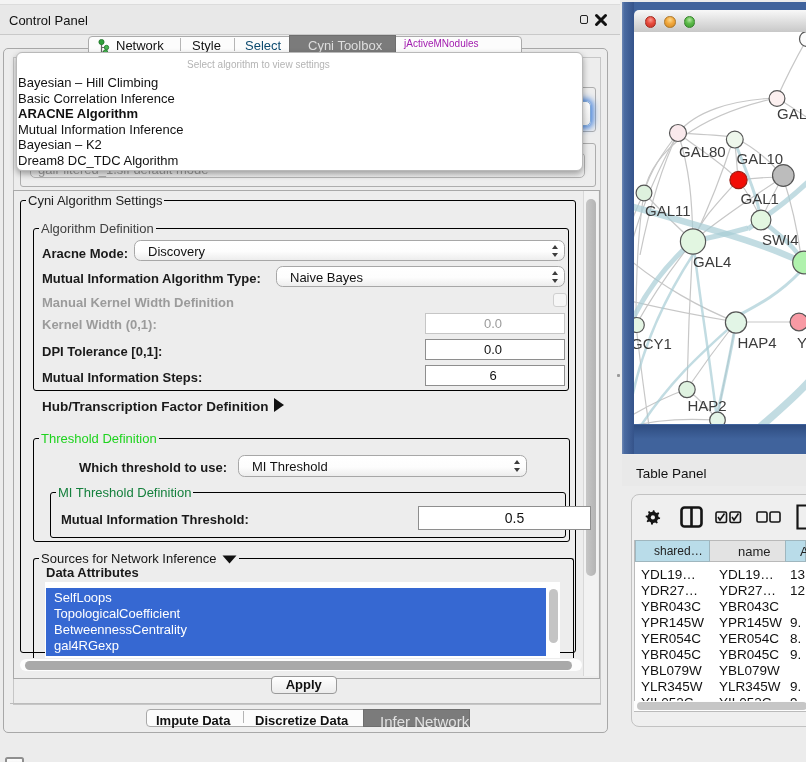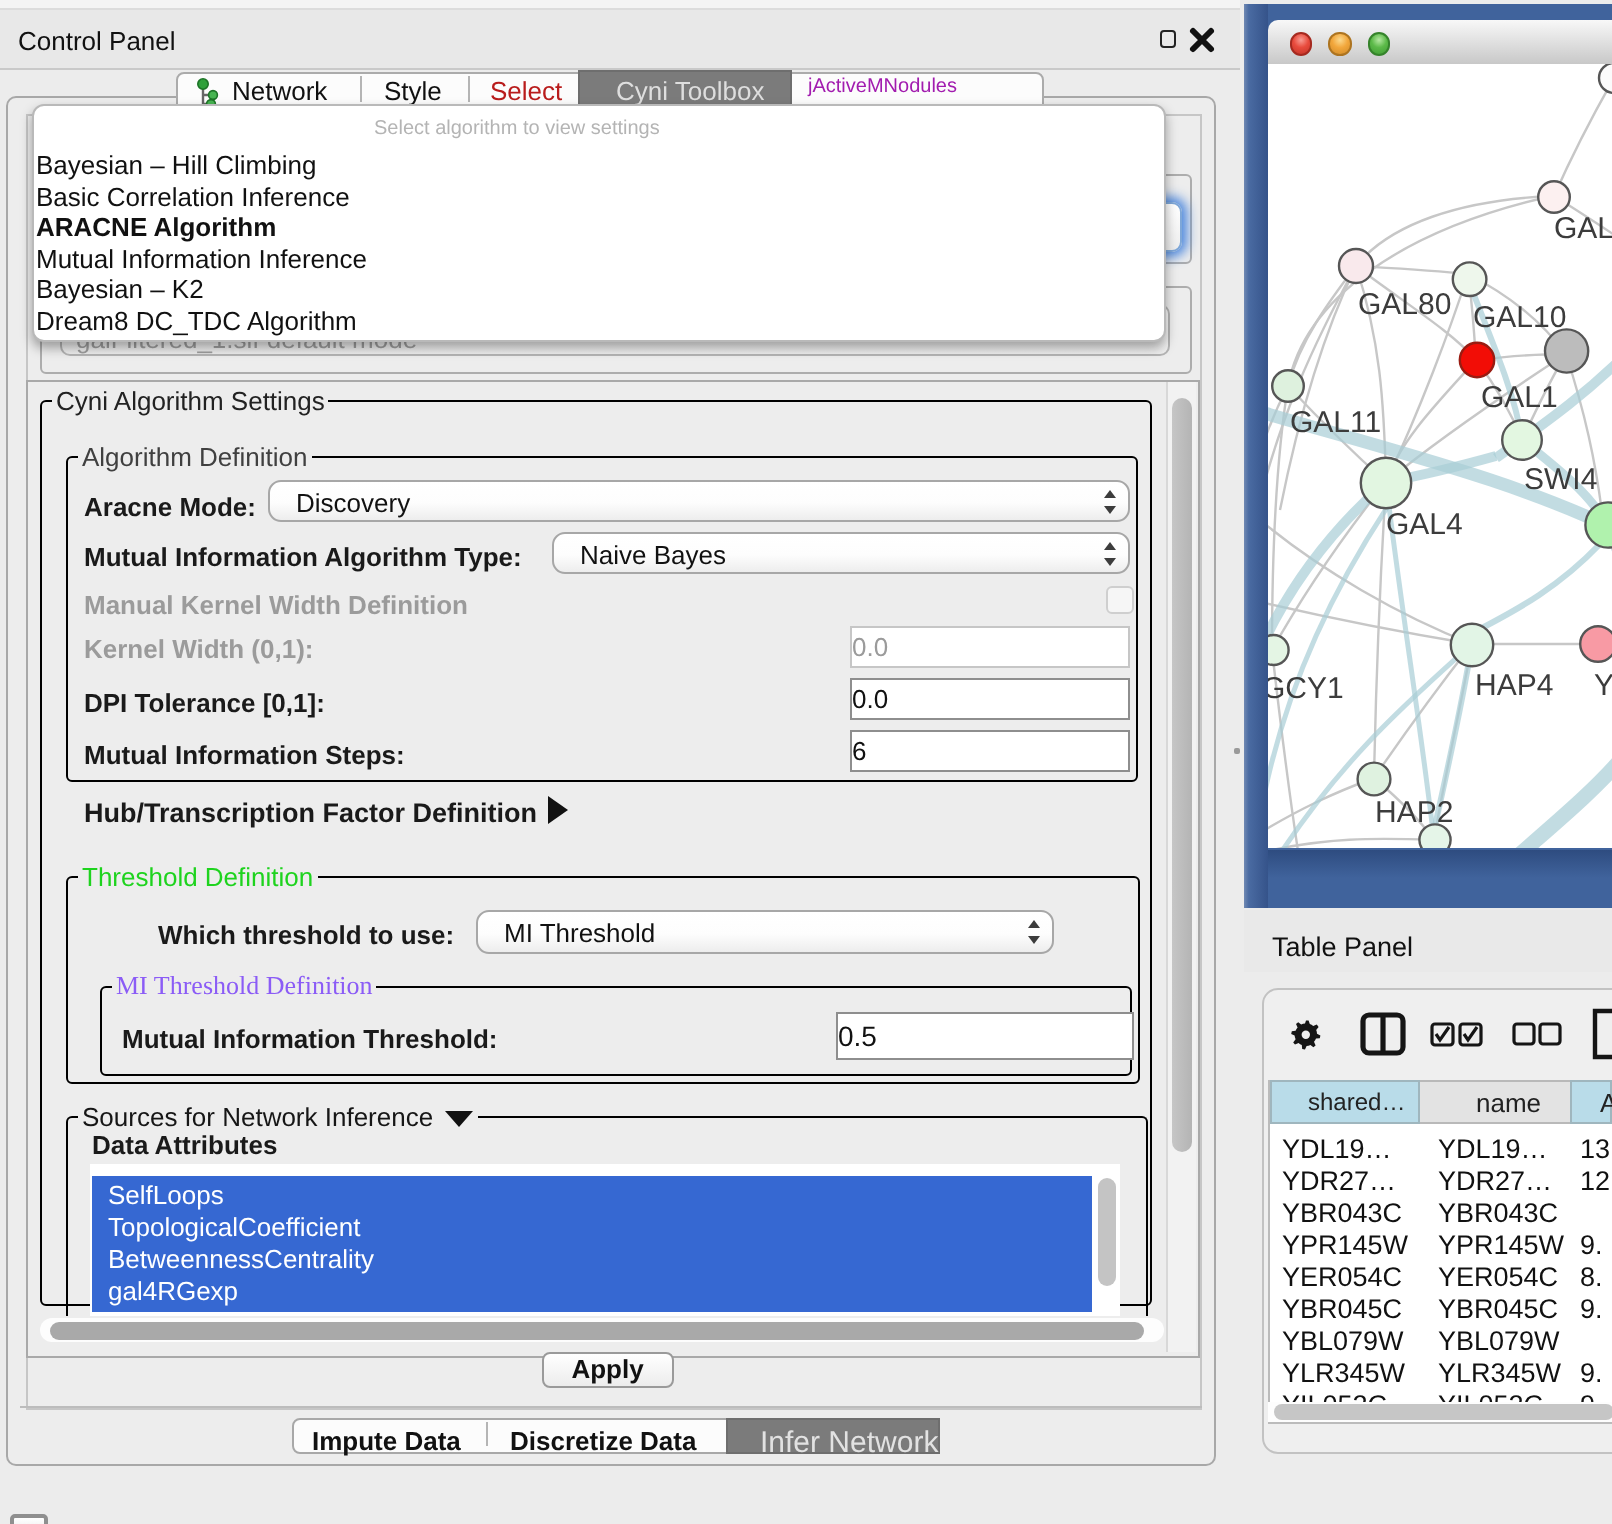--- a/index.html
+++ b/index.html
@@ -6,21 +6,21 @@
 body{width:806px;height:762px;background:#ececec;font-family:"Liberation Sans",sans-serif;position:relative;overflow:hidden;}
 .abs{position:absolute;}
 .b{font-weight:bold;}
 .lbl{font-size:13px;font-weight:bold;color:#1a1a1a;white-space:nowrap;}
 .dis{color:#9b9b9b;}
 .combo{position:absolute;background:linear-gradient(#ffffff,#fdfdfd 55%,#ededed);border:1px solid #a7a7a7;border-radius:6.5px;font-size:13px;color:#111;}
 .combo .tx{position:absolute;left:13px;top:2.5px;}
 .arr{position:absolute;right:6.5px;top:4px;width:6px;height:11.5px;}
 .arr:before{content:"";position:absolute;left:0;top:0;border-left:3px solid transparent;border-right:3px solid transparent;border-bottom:4.5px solid #3c3c3c;}
 .arr:after{content:"";position:absolute;left:0;bottom:0;border-left:3px solid transparent;border-right:3px solid transparent;border-top:4.5px solid #3c3c3c;}
-.inp{position:absolute;background:#fff;border:1px solid #8e8e8e;font-size:13px;color:#111;text-align:left;padding:0 4px 0 0;}
+.inp{position:absolute;background:#fff;border:1px solid #8e8e8e;font-size:13px;color:#111;text-align:center;padding:0 4px 0 0;}
 fieldset{position:absolute;margin:0;padding:0;border:1px solid #000000;border-radius:3px;}
 legend{font-size:13px;margin-left:5px;padding:0 2px;white-space:nowrap;}
 </style>
 </head>
 <body>
 
 <div class="abs" style="left:0;top:0;width:620px;height:762px;background:#ececec;"></div>
 
 <div class="abs" style="left:0;top:0;width:620px;height:4px;background:#f4f4f4;border-bottom:1px solid #dcdcdc;"></div>
 <div class="abs" style="left:0;top:5px;width:620px;height:29px;background:#e8e8e8;border-bottom:1px solid #c9c9c9;"></div>
@@ -38,21 +38,21 @@
 <div class="abs" style="left:180px;top:38px;width:1px;height:13px;background:#b5b5b5;"></div>
 <div class="abs" style="left:234px;top:38px;width:1px;height:13px;background:#b5b5b5;"></div>
 <svg class="abs" style="left:98px;top:39px;" width="12" height="14" viewBox="0 0 12 14">
     <path d="M3.5 5 V13 M3.5 8.5 H8 M3.5 13 H7" stroke="#666" stroke-width="1.2" fill="none"></path>
     <circle cx="3.5" cy="3" r="2.6" fill="#2fa03a" stroke="#1d7427" stroke-width="0.8"></circle>
     <circle cx="8.5" cy="8.5" r="2.2" fill="#47b551" stroke="#1d7427" stroke-width="0.8"></circle>
     <circle cx="7.5" cy="13" r="2.2" fill="#47b551" stroke="#1d7427" stroke-width="0.8"></circle>
   </svg>
 <div class="abs" style="left:116px;top:38px;font-size:13px;color:#111;">Network</div>
 <div class="abs" style="left:192px;top:38px;font-size:13px;color:#111;">Style</div>
-<div class="abs" style="left:245px;top:38px;font-size:13px;color:#b91c1c;">Select</div>
+<div class="abs" style="left:245px;top:38px;font-size:13px;color:#0c4a6e;">Select</div>
 <div class="abs" style="left:308px;top:38px;font-size:13px;color:#dedede;">Cyni Toolbox</div>
 <div class="abs" style="left:404px;top:38px;font-size:10px;color:#a21caf;text-align:right;">jActiveMNodules</div>
 
 <div class="abs" style="left:20px;top:87px;width:574px;height:43px;border:1px solid #adadad;border-radius:3px;"></div>
 <div class="abs" style="left:30px;top:101px;width:559px;height:23px;background:linear-gradient(#fff,#eee);border:1px solid #7ea7d8;border-radius:5px;box-shadow:0 0 6px 2.5px rgba(64,128,220,.95);"></div>
 <div class="abs" style="left:20px;top:143px;width:574px;height:42px;border:1px solid #adadad;border-radius:3px;"></div>
 <div class="abs" style="left:30px;top:152px;width:553px;height:24px;background:linear-gradient(#fdfdfd,#efefef);border:1px solid #b5b5b5;border-radius:5px;"></div>
 <div class="abs" style="left:38px;top:161.5px;font-size:13px;color:#a0a0a0;">galFiltered_1.sif default mode</div>
 
 <div class="abs" style="left:16px;top:52px;width:565px;height:117px;background:#fff;border:1px solid #b9b9b9;border-radius:6px;box-shadow:0 3px 6px rgba(0,0,0,.35);"></div>
@@ -102,24 +102,24 @@
 
 <fieldset style="left:33px;top:431px;width:535px;height:109px;">
 <legend style="color:#1ed31e;">Threshold Definition</legend>
 </fieldset>
 <div class="lbl abs" style="left:79px;top:460px;">Which threshold to use:</div>
 <div class="combo" style="left:238px;top:455px;width:287px;height:20px;">
     <span class="tx">MI Threshold</span>
     <span class="arr"></span>
   </div>
 <fieldset style="left:50px;top:485px;width:514px;height:51px;">
-<legend style="color:#8b5cf6;font-family:Liberation Serif, serif;">MI Threshold Definition</legend>
+<legend style="color:#15803d;">MI Threshold Definition</legend>
 </fieldset>
 <div class="lbl abs" style="left:61px;top:512px;">Mutual Information Threshold:</div>
-<div class="inp" style="left:418px;top:506px;width:143px;height:22px;line-height:22px;font-size:14px;">0.5</div>
+<div class="inp" style="left:418px;top:506px;width:143px;height:22px;line-height:22px;font-size:14px;padding-left:24px;">0.5</div>
 
 <fieldset style="left:33px;top:551px;width:539px;height:106px;border-bottom:none;border-radius:3px 3px 0 0;">
 <legend style="color:#161616;">Sources for Network Inference <svg width="15" height="9" style="vertical-align:-0.5px;margin-left:2px;">
         <path d="M0.5,0.5 L14.5,0.5 L7.5,8.5 Z" fill="#111"></path>
       </svg></legend>
 </fieldset>
 
 <div class="lbl abs" style="left:46px;top:565px;">Data Attributes</div>
 
 <div class="abs" style="left:45px;top:582px;width:515px;height:76px;background:#fff;"></div>

